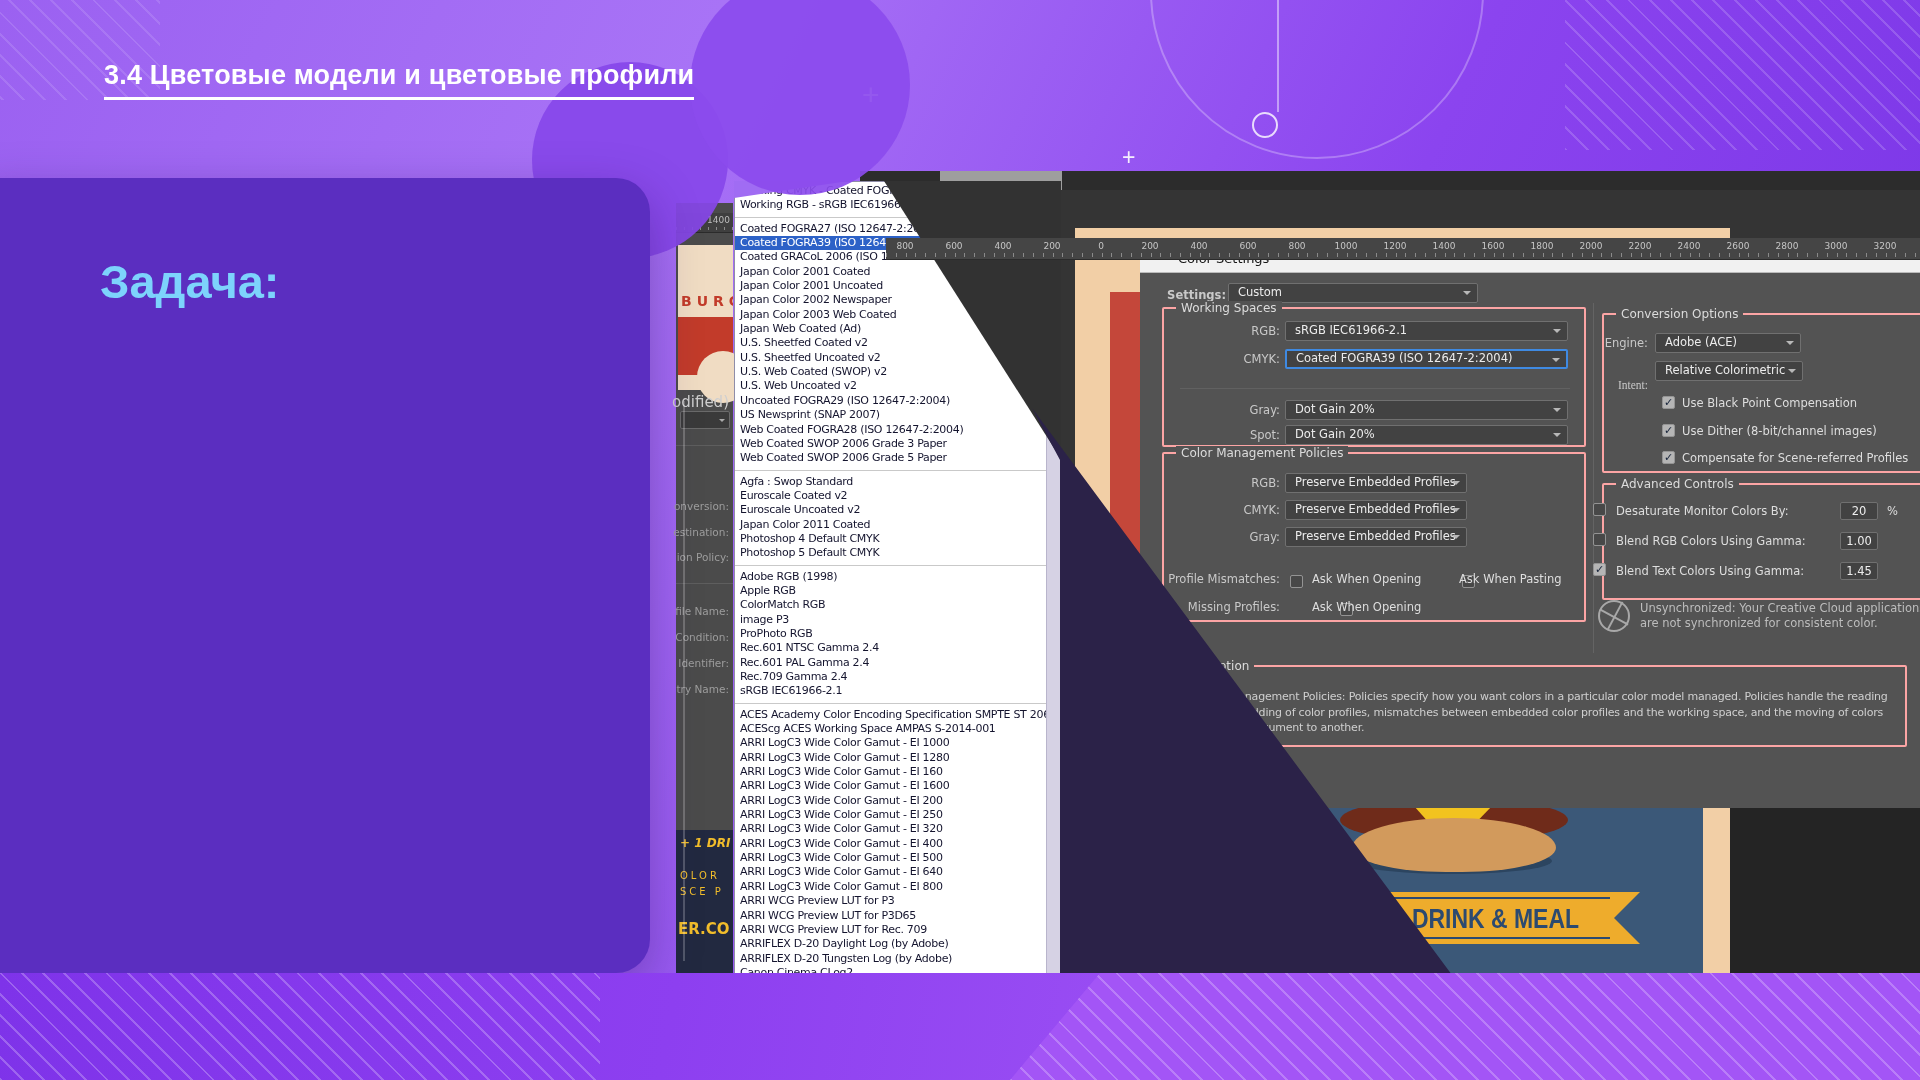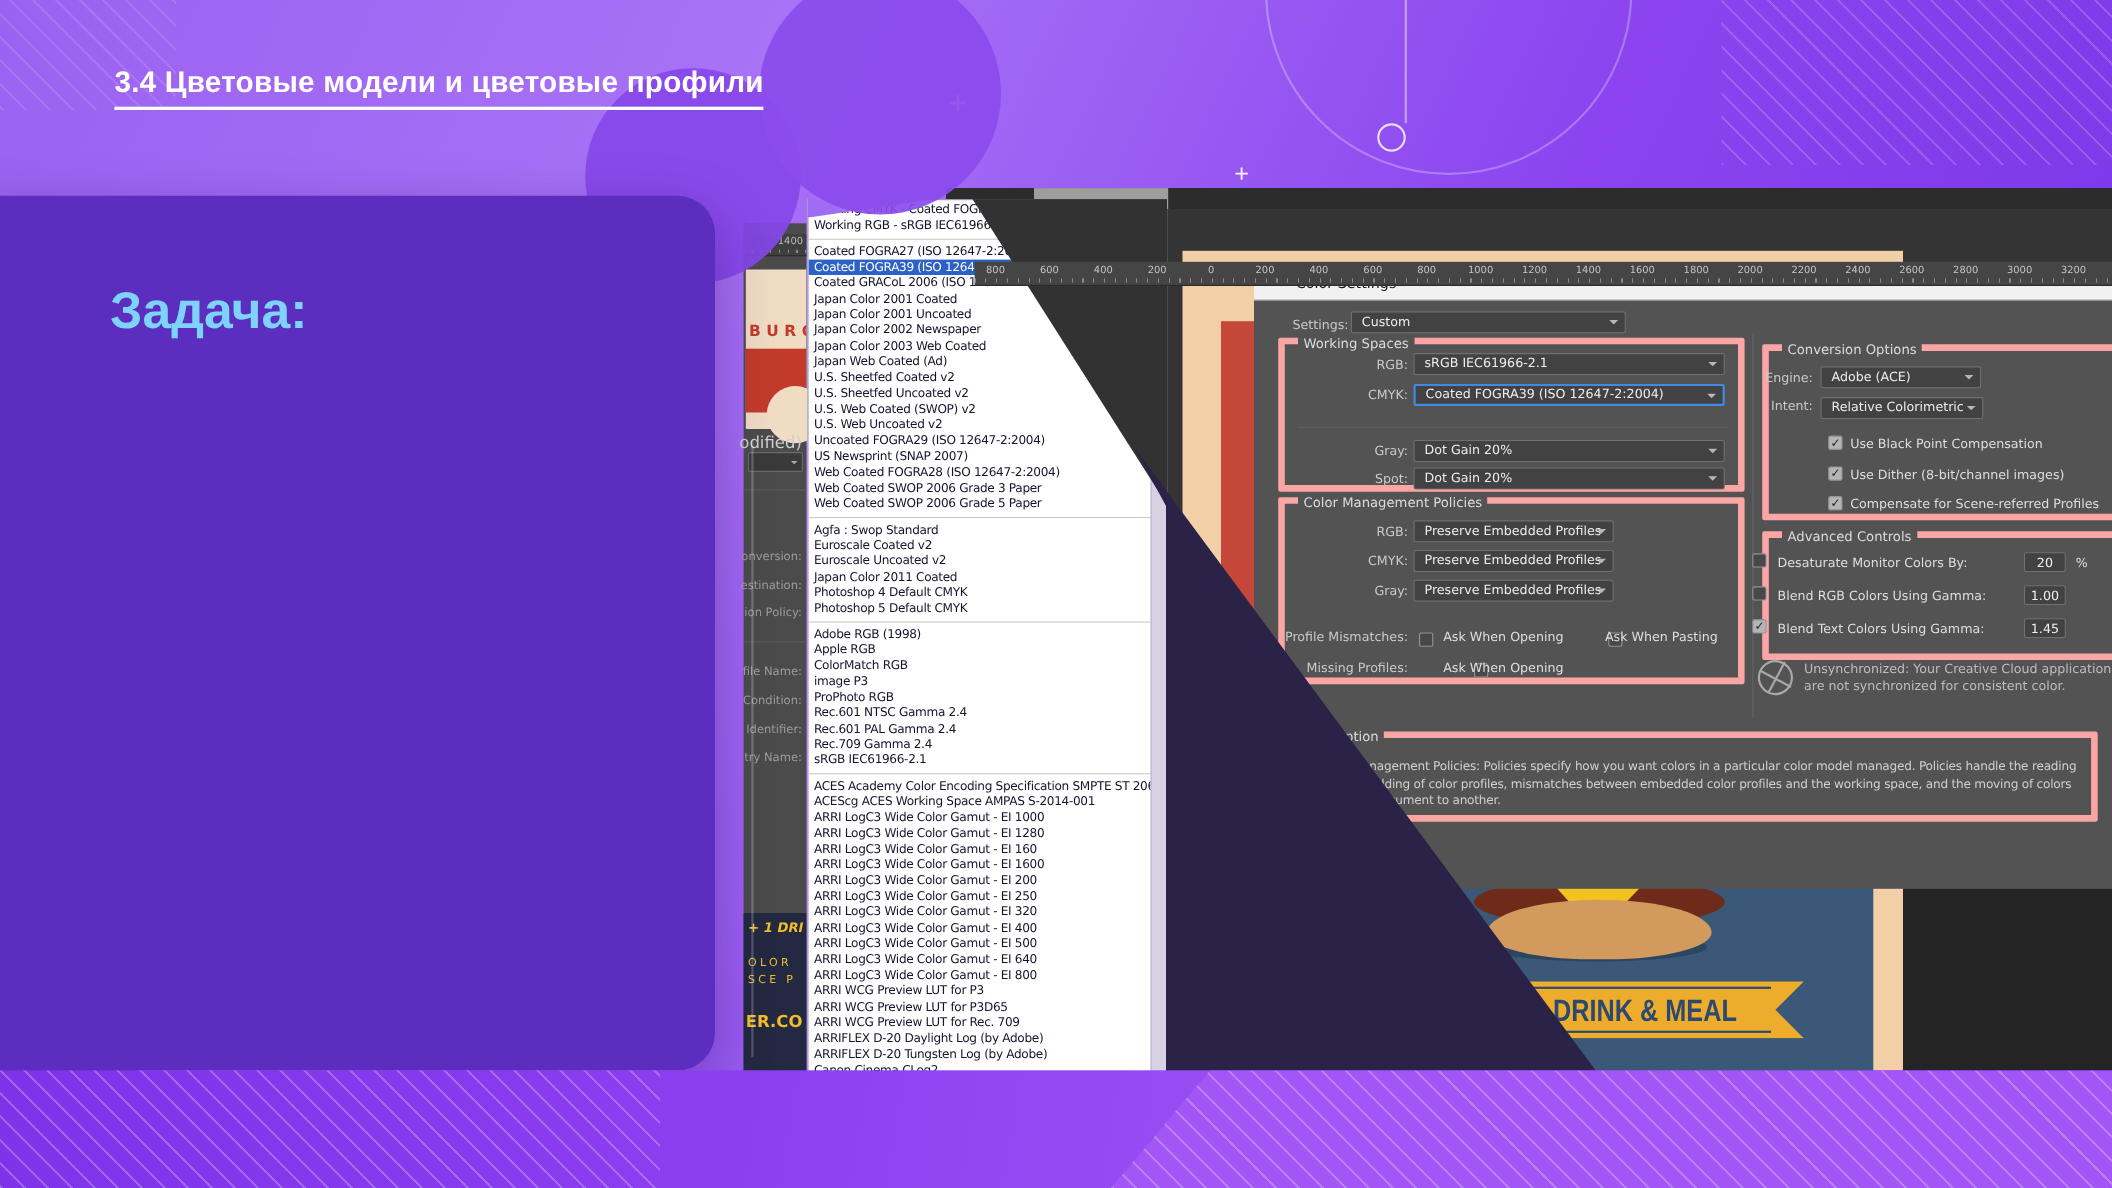--- a/index.html
+++ b/index.html
@@ -58,21 +58,21 @@
   
   .dlg{left:464px;top:74px;width:790px;height:563px;background:#535353;font-family:"DejaVu Sans",sans-serif;}
   .dlg .tbar{left:0;top:0;width:100%;height:28px;background:#f1f1f1;border-bottom:1px solid #bbb;}
   .dlg .tbar span{position:absolute;left:38px;top:6px;color:#151515;font-size:13px;}
   .lbl{color:#c9c9c9;font-size:11.5px;text-align:right;white-space:nowrap;}
   .dd{background:#424242;border:1px solid #707070;border-radius:2px;color:#ececec;font-size:11.5px;
     line-height:17px;padding:0 18px 0 9px;white-space:nowrap;overflow:hidden;height:20px;}
   .dd:after{content:"";position:absolute;right:6px;top:7px;border-left:4px solid transparent;
     border-right:4px solid transparent;border-top:4px solid #b8b8b8;}
   .dd.focus{border:2px solid #3f8ae2;line-height:15px;}
-  .grp{border:6px solid #fca5a5;border-radius:2px;}
+  .grp{border:2px solid #fca5a5;border-radius:2px;}
   .gt{position:absolute;top:-8px;left:12px;background:#535353;padding:0 5px;font-size:12px;color:#dcdcdc;white-space:nowrap;}
   .cb{display:inline-block;width:13px;height:13px;border:1px solid #949494;border-radius:2px;background:#484848;
     vertical-align:-2px;margin-right:7px;position:relative;}
   .on>.cb,.cb.on{background:#b5b5b5;}
   .on>.cb:after,.cb.on:after{content:"✓";position:absolute;left:1px;top:-1px;font-size:11px;line-height:13px;color:#16233a;font-weight:bold;}
   .chk{color:#dedede;font-size:11.5px;white-space:nowrap;}
   .vbox{width:38px;height:18px;background:#424242;border:1px solid #707070;border-radius:2px;color:#eee;
     font-size:11.5px;text-align:center;line-height:17px;}
   .hline{border-top:1px solid #616161;height:0;}
   .sync{width:32px;height:32px;border:2px solid #a8a8a8;border-radius:50%;}
@@ -149,21 +149,21 @@
     <div class="ribbon">
       <i></i>
       <b>R + 1 DRINK &amp; MEAL</b>
     </div>
     <div class="darkBR"></div>
 
     <div class="dlg">
       <div class="tbar">
         <span>Color Settings</span>
       </div>
-      <div class="lbl" style="left:4px;top:43px;width:82px;">Settings:</div>
+      <div class="lbl" style="left:4px;top:43px;width:82px;font-weight:bold;">Settings:</div>
       <div class="dd" style="left:88px;top:38px;width:250px;">Custom</div>
 
       
       <div class="grp" style="left:22px;top:62px;width:424px;height:140px;">
         <div class="gt">Working Spaces</div>
       </div>
       <div class="lbl" style="left:0;top:79px;width:140px;">RGB:</div>
       <div class="dd" style="left:145px;top:76px;width:283px;">sRGB IEC61966-2.1</div>
       <div class="lbl" style="left:0;top:107px;width:140px;">CMYK:</div>
       <div class="dd focus" style="left:145px;top:104px;width:283px;">Coated FOGRA39 (ISO 12647-2:2004)</div>
@@ -193,21 +193,21 @@
       <div class="chk" style="left:172px;top:355px;">Ask When Opening</div>
 
       <div style="left:453px;top:58px;width:1px;height:350px;background:#646464;"></div>
 
       
       <div class="grp" style="left:462px;top:68px;width:325px;height:160px;">
         <div class="gt">Conversion Options</div>
       </div>
       <div class="lbl" style="left:462px;top:91px;width:46px;">Engine:</div>
       <div class="dd" style="left:515px;top:88px;width:146px;">Adobe (ACE)</div>
-      <div class="lbl" style="left:462px;top:117px;width:46px;">Intent:</div>
+      <div class="lbl" style="left:462px;top:134px;width:46px;font-family:Liberation Serif, serif;">Intent:</div>
       <div class="dd" style="left:515px;top:116px;width:148px;">Relative Colorimetric</div>
       <div style="left:462px;top:147px;width:325px;">
           <div class="abs on" style="left: 60px; width: 260px; height: 20px; top: 0px;"><span class="cb"></span><span class="chk" style="position:static;">Use Black Point Compensation</span></div>
           <div class="abs on" style="left: 60px; width: 260px; height: 20px; top: 27.5px;"><span class="cb"></span><span class="chk" style="position:static;">Use Dither (8-bit/channel images)</span></div>
           <div class="abs on" style="left: 60px; width: 260px; height: 20px; top: 55px;"><span class="cb"></span><span class="chk" style="position:static;">Compensate for Scene-referred Profiles</span></div>
         </div>
 
       
       <div class="grp" style="left:462px;top:238px;width:325px;height:117px;">
         <div class="gt">Advanced Controls</div>

